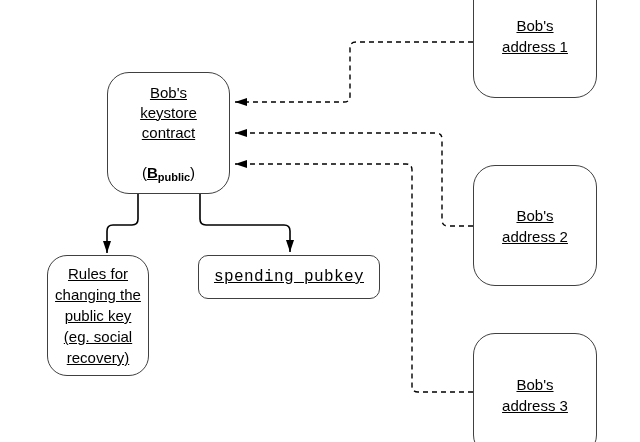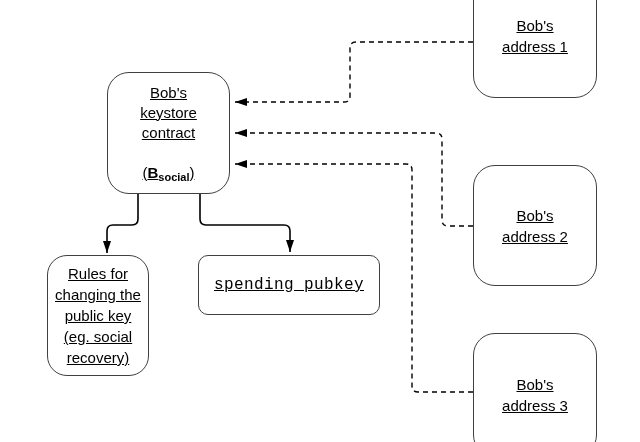--- a/index.html
+++ b/index.html
@@ -15,21 +15,21 @@
   .node {
     position: absolute; box-sizing: border-box; background: #fff;
     border: 1.5px solid var(--border, #404040);
     display: flex; align-items: center; justify-content: center; text-align: center;
   }
   .label { white-space: pre-line; font-size: 15px; line-height: 20px; text-decoration: underline; }
   .block { display: block; }
   .keystore { left: 107px; top: 72px;  width: 123px; height: 122px; border-radius: 22px; }
   .rules    { left: 47px;  top: 255px; width: 102px; height: 121px; border-radius: 20px; }
   .rules .label { line-height: 21px; }
-  .spending { left: 198px; top: 255px; width: 182px; height: 60px; border-radius: 10px; }
+  .spending { left: 198px; top: 255px; width: 182px; height: 44px; border-radius: 10px; }
   .mono { font-family: "Liberation Mono", "DejaVu Sans Mono", monospace; font-size: 16px; letter-spacing: 0.4px; white-space: pre; }
   .addr { left: 473px; width: 124px; border-radius: 22px; }
   .addr .label { line-height: 21px; }
   .addr1 { top: -26px; height: 124px; }
   .addr2 { top: 165px; height: 121px; }
   .addr3 { top: 333px; height: 124px; }
   .bsym b { font-weight: bold; }
   .bsym sub { font-size: 11px; font-weight: bold; vertical-align: baseline; position: relative; top: 3px; }
 </style>
 </head>
@@ -48,21 +48,21 @@
     <path class="dashed" marker-end="url(#arrow)" d="M473,392 H418 Q412,392 412,386 V170 Q412,164 406,164 H235"></path>
     <path class="solid" marker-end="url(#arrow)" d="M138,194 V219 Q138,225 132,225 H113 Q107,225 107,231 V253"></path>
     <path class="solid" marker-end="url(#arrow)" d="M200,194 V219 Q200,225 206,225 H284 Q290,225 290,231 V252"></path>
   </svg>
 
   <div class="node keystore">
     <div class="label">
       <span class="block">Bob's
 keystore
 contract</span>
-      <span class="block bsym"><span>(</span><b>B</b><sub>social</sub><span>)</span></span>
+      <span class="block bsym"><span>(</span><b>B</b><sub>public</sub><span>)</span></span>
     </div>
   </div>
 
   <div class="node rules">
     <div class="label">Rules for
 changing the
 public key
 (eg. social
 recovery)</div>
   </div>

